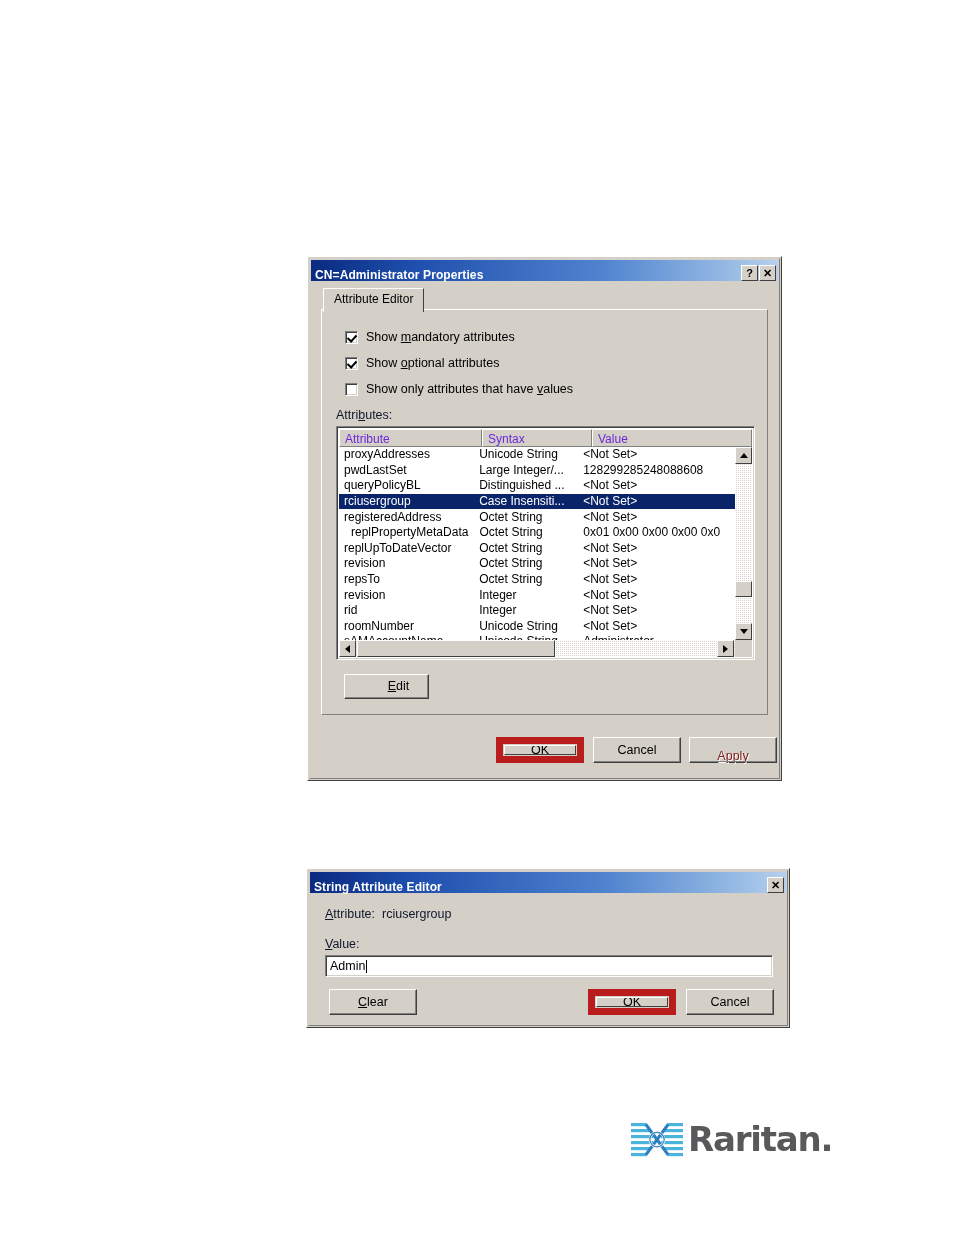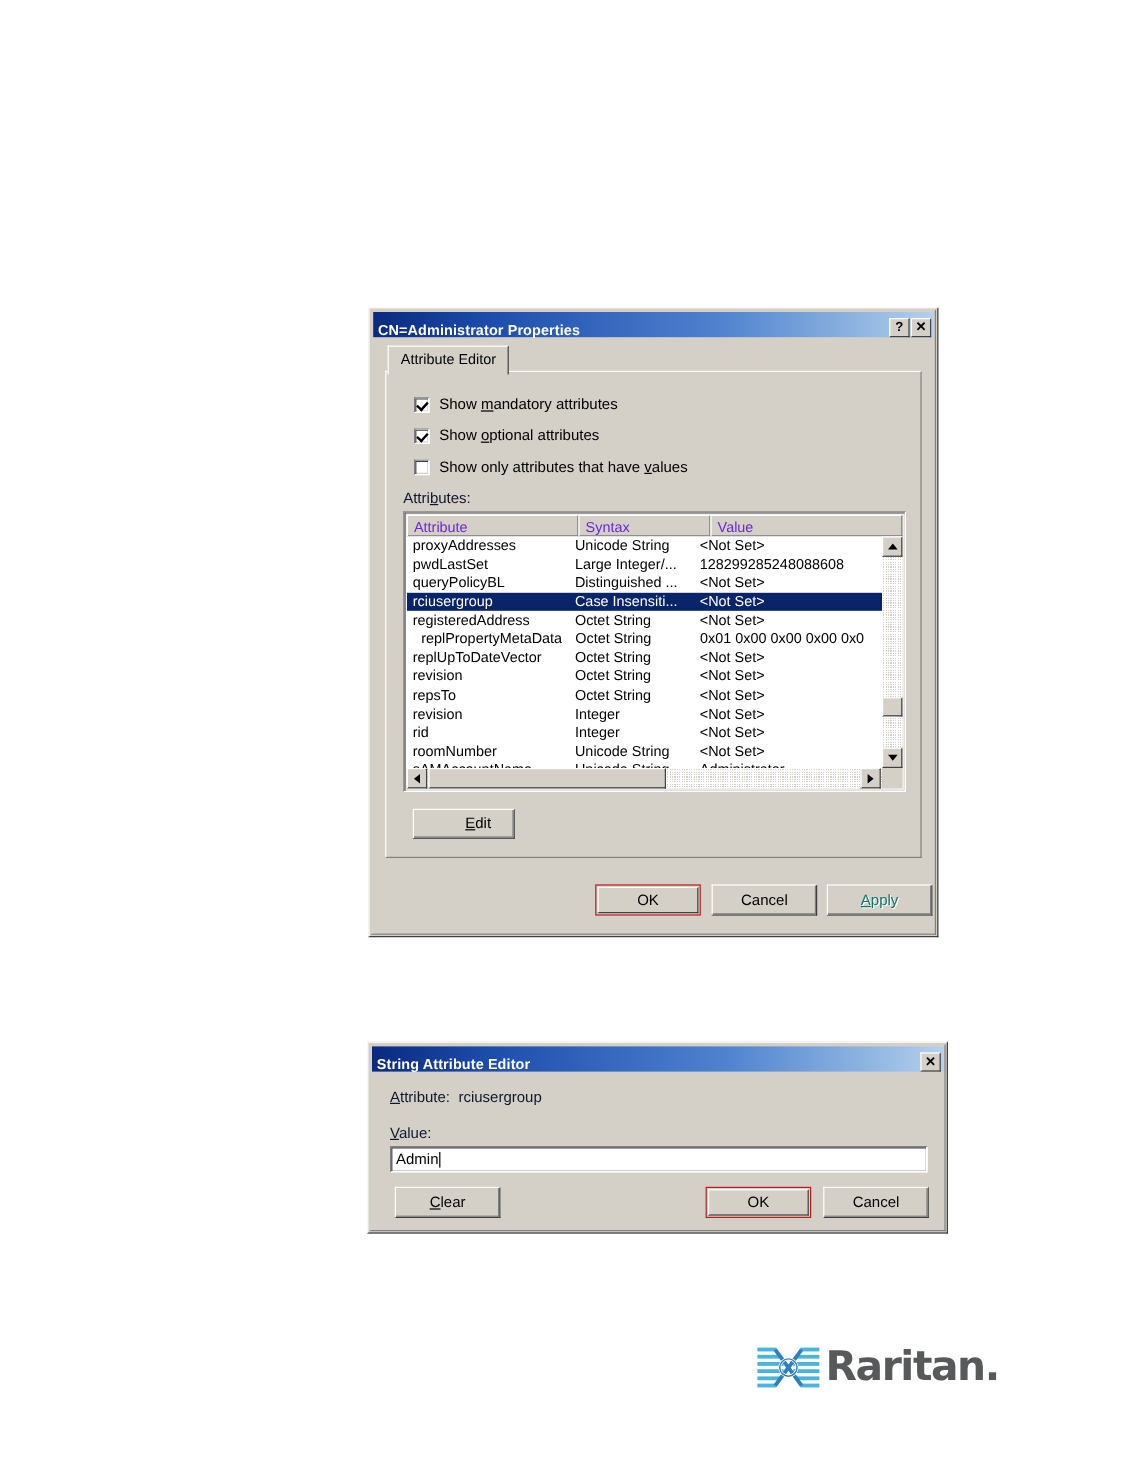--- a/index.html
+++ b/index.html
@@ -309,32 +309,33 @@
   }
   .btn::before {
     content: "";
     position: absolute;
     left: 0; top: 0; right: 0; bottom: 0;
     border-right: 1px solid #808080;
     border-bottom: 1px solid #808080;
     pointer-events: none;
   }
   .btn.default {
-    border: 1px solid #b91c1c;
+    border: 7px solid #b91c1c;
   }
   .btn.default::before {
     left: 1px; top: 1px; right: 1px; bottom: 1px;
     border-top: 1px solid #ffffff;
     border-left: 1px solid #ffffff;
     border-right: 1px solid #3f3f3f;
     border-bottom: 1px solid #3f3f3f;
   }
   .btn.disabled {
-    color: #0f766e;
+    color: #7f1d1d;
     text-shadow: 1px 1px 0 #ffffff;
+    align-items: flex-end;
   }
 
   
   .textfield {
     position: absolute;
     background: #ffffff;
     border-top: 1px solid #808080;
     border-left: 1px solid #808080;
     border-right: 1px solid #ffffff;
     border-bottom: 1px solid #ffffff;

